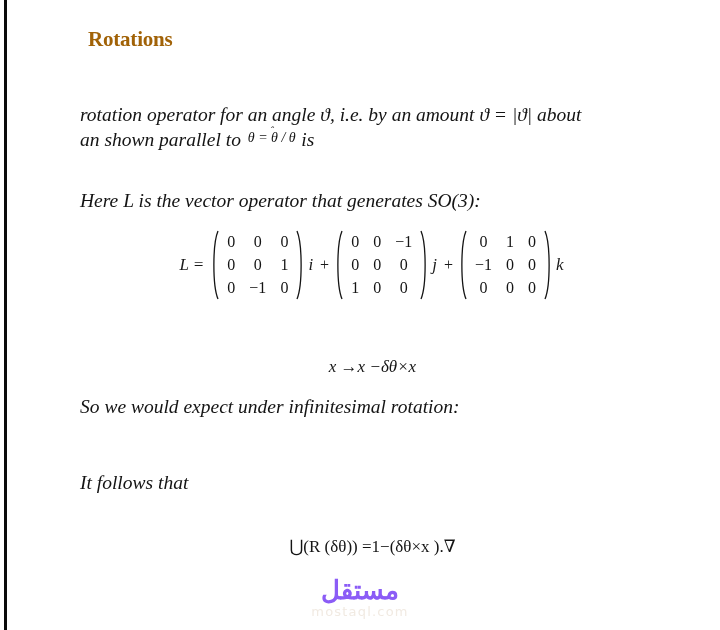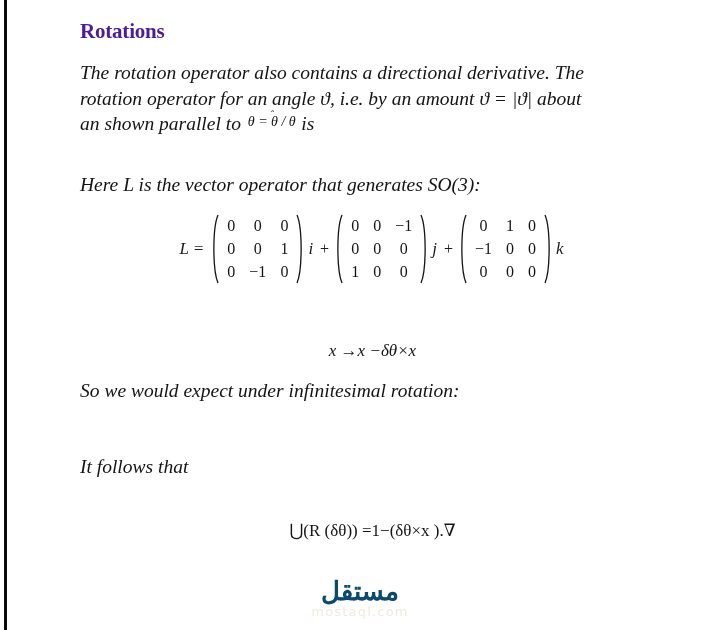--- a/index.html
+++ b/index.html
@@ -33,24 +33,24 @@
     position: absolute;
     left: 80px;
     top: 0;
     width: 585px;
   }
   h1.doc-title {
     font-family: "Liberation Serif", "DejaVu Serif", serif;
     font-weight: bold;
     font-size: 21px;
     letter-spacing: -0.2px;
-    margin: 0;
+    margin: 8px;
     padding-top: 20px;
     line-height: 1.1;
-    color: #4c1d95;
+    color: #a16207;
   }
   p.para {
     font-style: italic;
     font-size: 19.5px;
     line-height: 25.5px;
     margin: 0;
     color: #141414;
   }
   p.justify { text-align: justify; text-align-last: left; }
 
@@ -118,24 +118,24 @@
   #watermark {
     position: absolute;
     left: 0;
     right: 0;
     top: 578px;
     text-align: center;
     pointer-events: none;
     user-select: none;
   }
   #watermark .wm-ar {
-    font-family: Liberation Sans, sans-serif;
+    font-family: Liberation Serif, serif;
     font-size: 26px;
     font-weight: bold;
-    color: #0c4a6e;
+    color: #8b5cf6;
     letter-spacing: 1px;
     line-height: 26px;
   }
   #watermark .wm-lat {
     font-family: "DejaVu Sans", sans-serif;
     font-size: 13px;
     color: #f1eae2;
     letter-spacing: 1.2px;
     line-height: 15px;
   }
@@ -166,21 +166,21 @@
 
   <div id="left-rule"></div>
 
   <div id="content">
 
     <h1 class="doc-title">Rotations</h1>
 
     <div class="spacer-md"></div>
 
     <p class="para">
-      <span>The rotation operator also contains a directional derivative. The</span><br>
+      <br>
       <span>rotation operator for an angle </span><span>ϑ</span><span>, i.e. by an amount </span><span>ϑ</span><span> = |</span><span>ϑ</span><span>| about</span><br>
       <span>an shown parallel to</span>
       <span class="inline-eq nowrap">
         <span class="hat-wrap"><span class="hat">ˆ</span><span>θ = θ / θ</span></span>
       </span>
       <span>is</span>
     </p>
 
     <div class="spacer-lg"></div>
     <div class="spacer-sm"></div>

